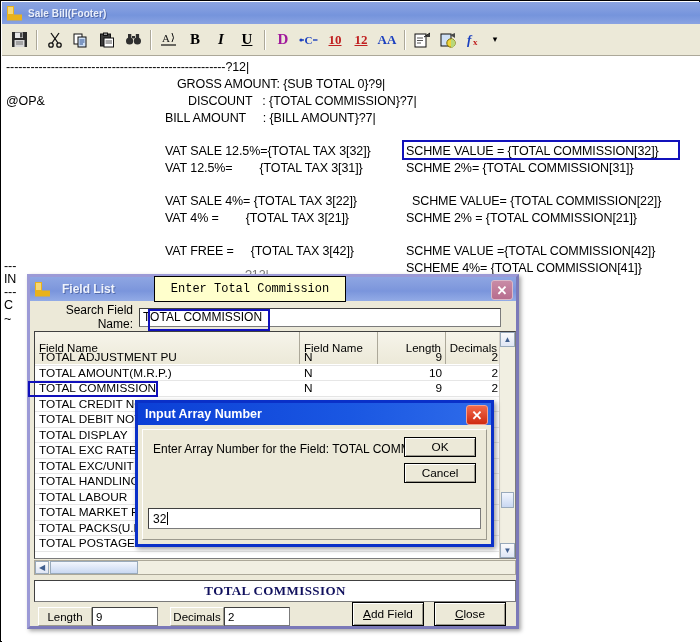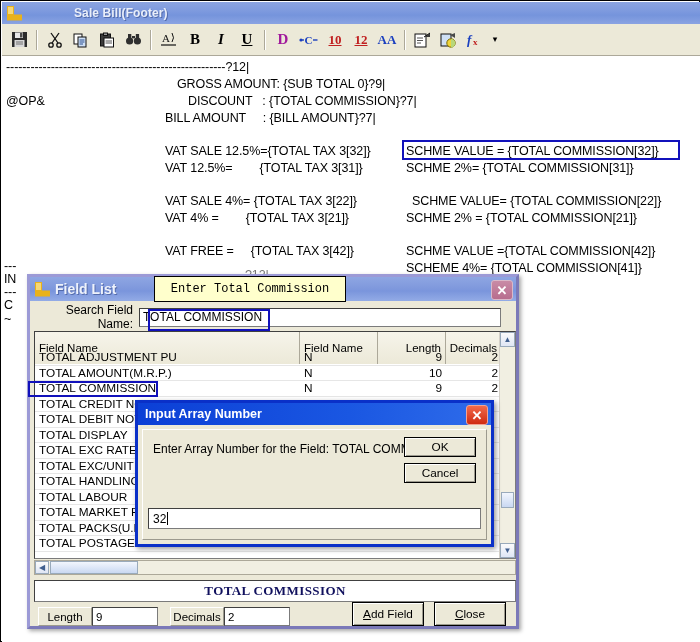--- a/index.html
+++ b/index.html
@@ -24,22 +24,22 @@
   .winicon{width:15px;height:15px;position:relative;margin-right:6px;flex:0 0 auto;}
   .winicon .lshape{
     position:absolute;left:0;top:0;width:15px;height:15px;
     background:#e8b21c;
     clip-path:polygon(0 0,7px 0,7px 9px,15px 9px,15px 15px,0 15px);
     border:0;
   }
   .winicon .lshade{
     position:absolute;left:1px;top:1px;width:5px;height:7px;background:#f6d877;
   }
-  .wintitle{color:#e9eef9;font-weight:bold;font-size:12px;letter-spacing:.1px;
-            text-shadow:1px 1px 0 rgba(40,60,120,.5);margin-left:46px;}
+  .wintitle{color:#e9eef9;font-weight:bold;font-size:10px;letter-spacing:.1px;
+            text-shadow:1px 1px 0 rgba(40,60,120,.5);}
 
   
   .toolbar{
     position:absolute;left:0;top:22px;width:698px;height:32px;
     background:#ece9d8;border-bottom:1px solid #aca899;
     display:flex;align-items:center;padding-left:4px;box-sizing:border-box;
   }
   .tbtn{
     width:26px;height:26px;display:flex;align-items:center;justify-content:center;
     font-size:14px;line-height:1;flex:0 0 auto;cursor:default;
@@ -67,21 +67,21 @@
     border:3px solid;
     border-color:#9c9ad6 #7b79b8 #7b79b8 #9c9ad6;
     box-sizing:border-box;
     box-shadow:2px 2px 4px rgba(0,0,0,.35);
   }
   .fl-title{
     position:absolute;left:0;top:0;right:0;height:24px;
     background:linear-gradient(to bottom,#8ea6e2 0%,#8099dd 45%,#7a95dc 58%,#93abe6 100%);
     display:flex;align-items:center;padding-left:5px;box-sizing:border-box;
   }
-  .fl-title .t{color:#eef2fb;font-weight:bold;font-size:14px;text-shadow:1px 1px 0 rgba(40,60,120,.5);}
+  .fl-title .t{color:#eef2fb;font-weight:bold;font-size:12px;text-shadow:1px 1px 0 rgba(40,60,120,.5);margin-left:7px;}
   .fl-close{
     position:absolute;right:3px;top:3px;width:20px;height:18px;
     background:linear-gradient(to bottom,#c98ba6,#b76d8e);
     border:1px solid #d9b9c9;border-radius:3px;
     display:flex;align-items:center;justify-content:center;
     color:#fff;font-weight:bold;font-size:13px;line-height:1;cursor:pointer;
   }
   .callout{
     position:absolute;left:152px;top:274px;width:190px;height:24px;
     background:#ffffcc;border:1px solid #000;

